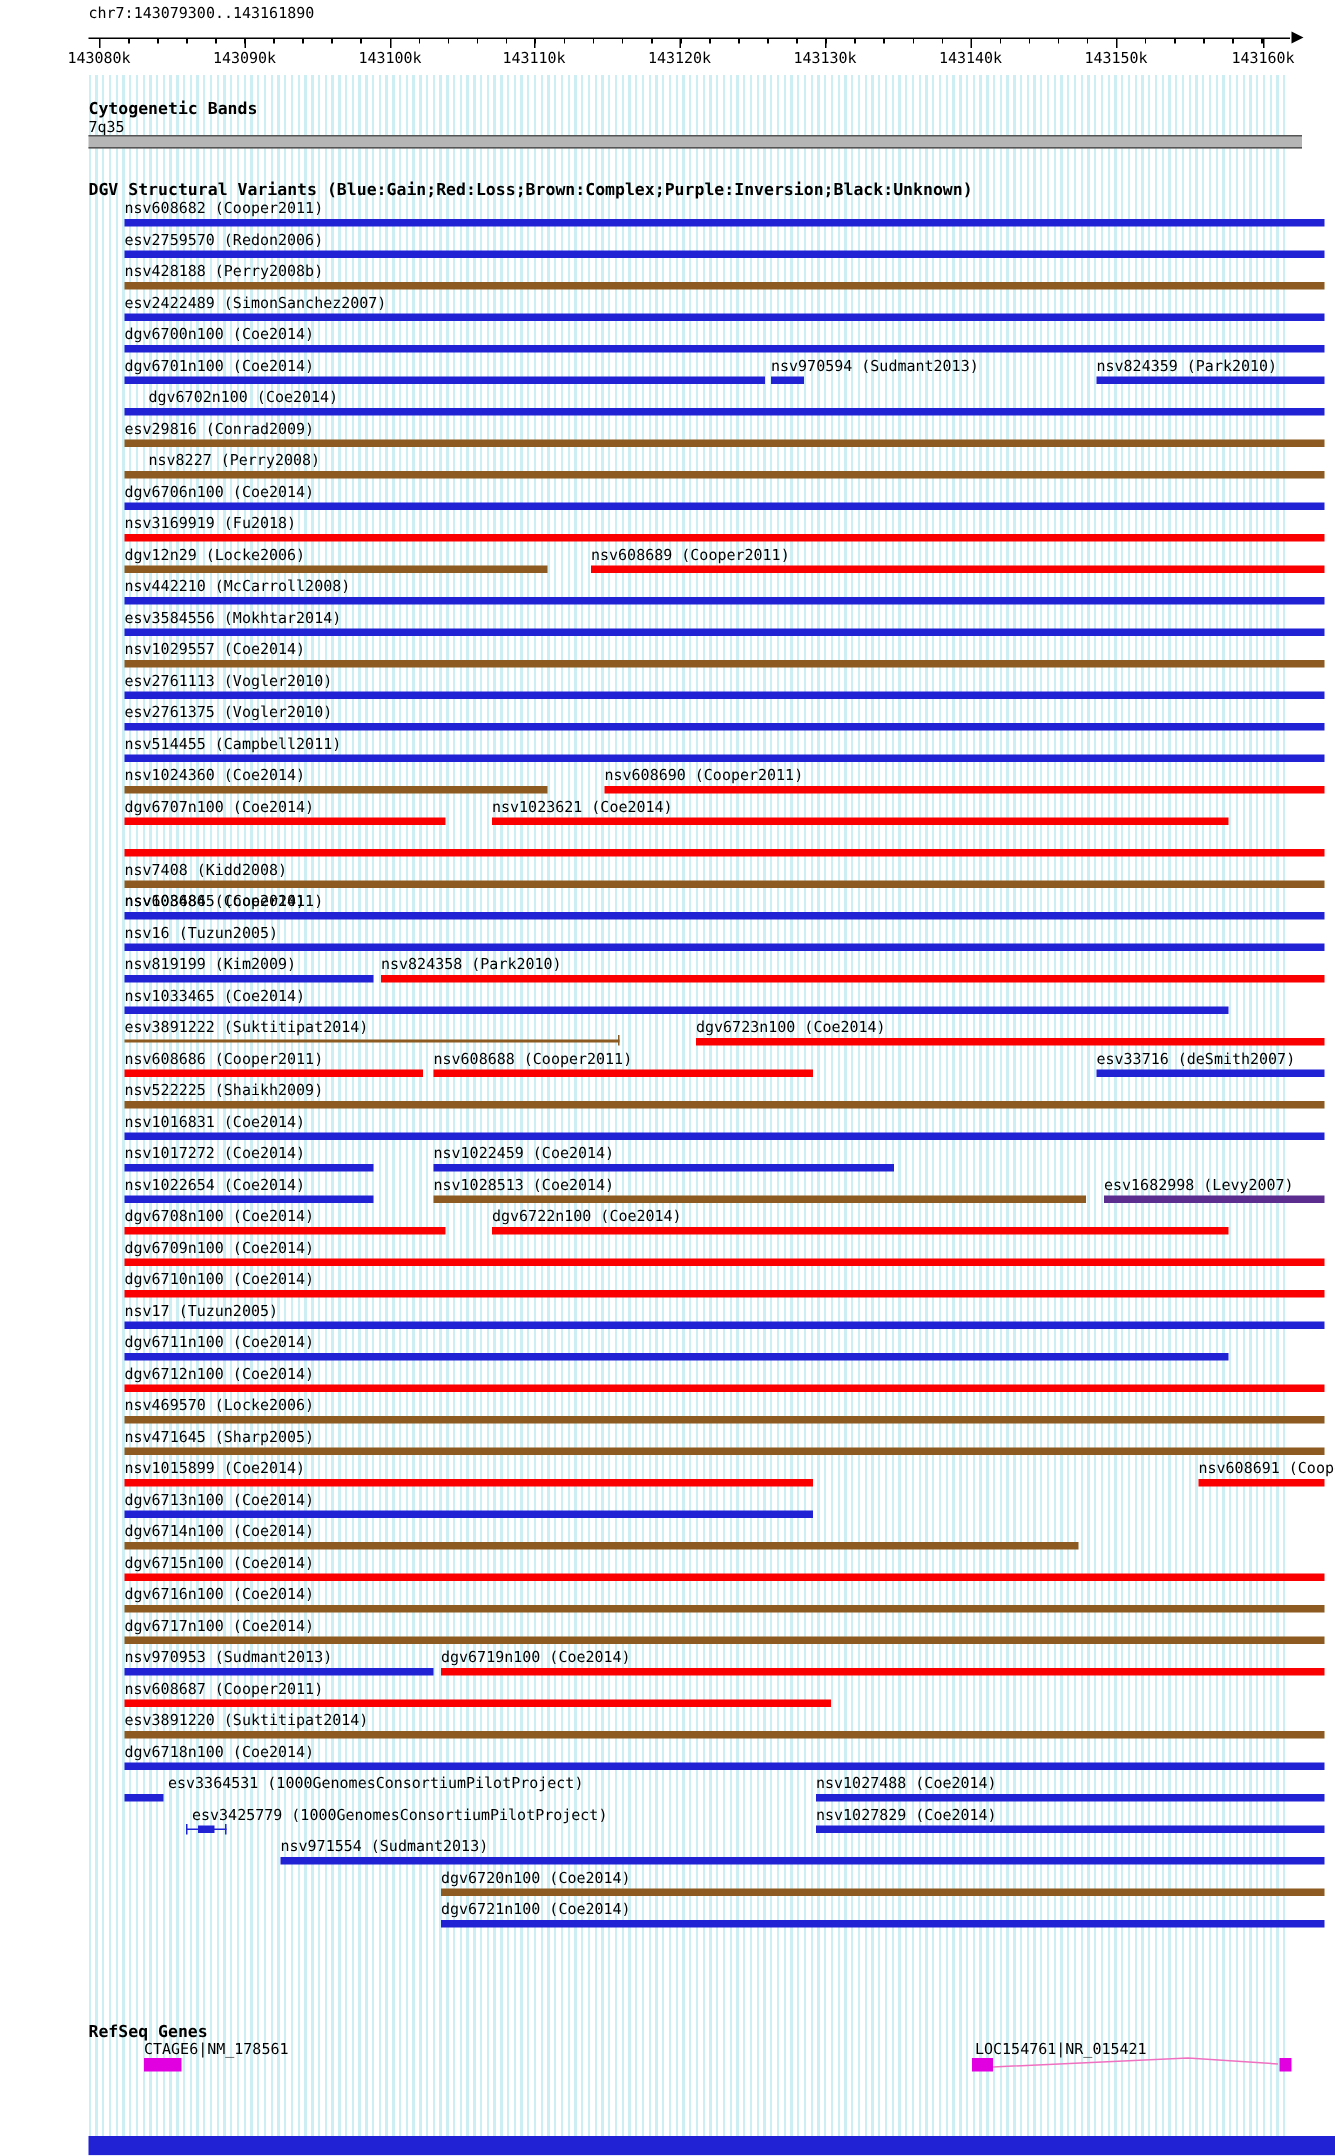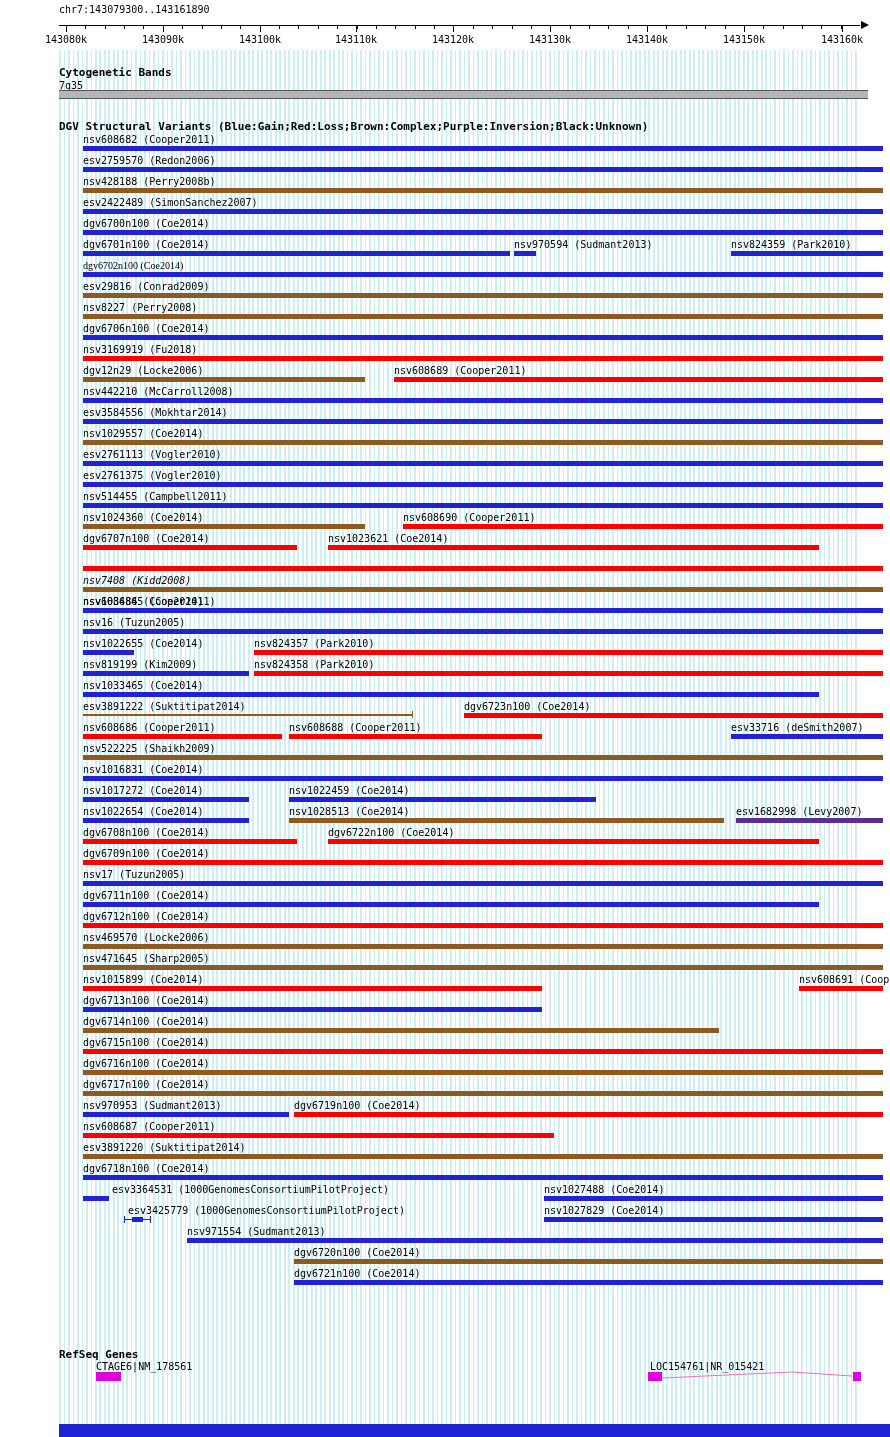--- a/index.html
+++ b/index.html
@@ -101,29 +101,29 @@
       </div>
       <div class="track-row">
         <span class="tlabel" style="left: 0px;">dgv6701n100 (Coe2014)</span>
         <div class="tpart" style="left: 0px; top: 12px; width: 427px; height: 5px; background: rgb(34, 34, 213);"></div>
         <span class="tlabel" style="left: 431px;">nsv970594 (Sudmant2013)</span>
         <div class="tpart" style="left: 431px; top: 12px; width: 22px; height: 5px; background: rgb(34, 34, 213);"></div>
         <span class="tlabel" style="left: 648px;">nsv824359 (Park2010)</span>
         <div class="tpart" style="left: 648px; top: 12px; width: 152px; height: 5px; background: rgb(34, 34, 213);"></div>
       </div>
       <div class="track-row">
-        <span class="tlabel" style="left: 0px; font-family: Liberation Serif, serif;">dgv6702n100 (Coe2014)</span>
+        <span class="tlabel" style="left: 16px;">dgv6702n100 (Coe2014)</span>
         <div class="tpart" style="left: 0px; top: 12px; width: 800px; height: 5px; background: rgb(34, 34, 213);"></div>
       </div>
       <div class="track-row">
         <span class="tlabel" style="left: 0px;">esv29816 (Conrad2009)</span>
         <div class="tpart" style="left: 0px; top: 12px; width: 800px; height: 5px; background: rgb(141, 90, 33);"></div>
       </div>
       <div class="track-row">
-        <span class="tlabel" style="left: 0px;">nsv8227 (Perry2008)</span>
+        <span class="tlabel" style="left: 16px;">nsv8227 (Perry2008)</span>
         <div class="tpart" style="left: 0px; top: 12px; width: 800px; height: 5px; background: rgb(141, 90, 33);"></div>
       </div>
       <div class="track-row">
         <span class="tlabel" style="left: 0px;">dgv6706n100 (Coe2014)</span>
         <div class="tpart" style="left: 0px; top: 12px; width: 800px; height: 5px; background: rgb(34, 34, 213);"></div>
       </div>
       <div class="track-row">
         <span class="tlabel" style="left: 0px;">nsv3169919 (Fu2018)</span>
         <div class="tpart" style="left: 0px; top: 12px; width: 800px; height: 5px; background: rgb(250, 0, 0);"></div>
       </div>
@@ -167,36 +167,30 @@
         <span class="tlabel" style="left: 0px;">dgv6707n100 (Coe2014)</span>
         <div class="tpart" style="left: 0px; top: 12px; width: 214px; height: 5px; background: rgb(250, 0, 0);"></div>
         <span class="tlabel" style="left: 245px;">nsv1023621 (Coe2014)</span>
         <div class="tpart" style="left: 245px; top: 12px; width: 491px; height: 5px; background: rgb(250, 0, 0);"></div>
       </div>
       <div class="track-row">
         <span class="tlabel" style="left: 0px; margin-top: 42px;">nsv608684 (Cooper2011)</span>
         <div class="tpart" style="left: 0px; top: 12px; width: 800px; height: 5px; background: rgb(250, 0, 0);"></div>
       </div>
       <div class="track-row">
-        <span class="tlabel" style="left: 0px; font-style: italic;">nsv7408 (Kidd2008)</span>
+        <span class="tlabel" style="left: 0px;">nsv7408 (Kidd2008)</span>
         <div class="tpart" style="left: 0px; top: 12px; width: 800px; height: 5px; background: rgb(141, 90, 33);"></div>
       </div>
       <div class="track-row">
         <span class="tlabel" style="left: 0px;">nsv1034865 (Coe2014)</span>
         <div class="tpart" style="left: 0px; top: 12px; width: 800px; height: 5px; background: rgb(34, 34, 213);"></div>
       </div>
       <div class="track-row">
         <span class="tlabel" style="left: 0px;">nsv16 (Tuzun2005)</span>
         <div class="tpart" style="left: 0px; top: 12px; width: 800px; height: 5px; background: rgb(34, 34, 213);"></div>
-      </div>
-      <div class="track-row">
-        <span class="tlabel" style="left: 0px;">nsv1022655 (Coe2014)</span>
-        <div class="tpart" style="left: 0px; top: 12px; width: 51px; height: 5px; background: rgb(34, 34, 213);"></div>
-        <span class="tlabel" style="left: 171px;">nsv824357 (Park2010)</span>
-        <div class="tpart" style="left: 171px; top: 12px; width: 629px; height: 5px; background: rgb(250, 0, 0);"></div>
       </div>
       <div class="track-row">
         <span class="tlabel" style="left: 0px;">nsv819199 (Kim2009)</span>
         <div class="tpart" style="left: 0px; top: 12px; width: 166px; height: 5px; background: rgb(34, 34, 213);"></div>
         <span class="tlabel" style="left: 171px;">nsv824358 (Park2010)</span>
         <div class="tpart" style="left: 171px; top: 12px; width: 629px; height: 5px; background: rgb(250, 0, 0);"></div>
       </div>
       <div class="track-row">
         <span class="tlabel" style="left: 0px;">nsv1033465 (Coe2014)</span>
         <div class="tpart" style="left: 0px; top: 12px; width: 736px; height: 5px; background: rgb(34, 34, 213);"></div>
@@ -239,20 +233,24 @@
         <div class="tpart" style="left: 653px; top: 12px; width: 147px; height: 5px; background: rgb(90, 45, 143);"></div>
       </div>
       <div class="track-row">
         <span class="tlabel" style="left: 0px;">dgv6708n100 (Coe2014)</span>
         <div class="tpart" style="left: 0px; top: 12px; width: 214px; height: 5px; background: rgb(250, 0, 0);"></div>
         <span class="tlabel" style="left: 245px;">dgv6722n100 (Coe2014)</span>
         <div class="tpart" style="left: 245px; top: 12px; width: 491px; height: 5px; background: rgb(250, 0, 0);"></div>
       </div>
       <div class="track-row">
         <span class="tlabel" style="left: 0px;">dgv6709n100 (Coe2014)</span>
+        <div class="tpart" style="left: 0px; top: 12px; width: 800px; height: 5px; background: rgb(250, 0, 0);"></div>
+      </div>
+      <div class="track-row">
+        <span class="tlabel" style="left: 0px;">dgv6710n100 (Coe2014)</span>
         <div class="tpart" style="left: 0px; top: 12px; width: 800px; height: 5px; background: rgb(250, 0, 0);"></div>
       </div>
       <div class="track-row">
         <span class="tlabel" style="left: 0px;">nsv17 (Tuzun2005)</span>
         <div class="tpart" style="left: 0px; top: 12px; width: 800px; height: 5px; background: rgb(34, 34, 213);"></div>
       </div>
       <div class="track-row">
         <span class="tlabel" style="left: 0px;">dgv6711n100 (Coe2014)</span>
         <div class="tpart" style="left: 0px; top: 12px; width: 736px; height: 5px; background: rgb(34, 34, 213);"></div>
       </div>

